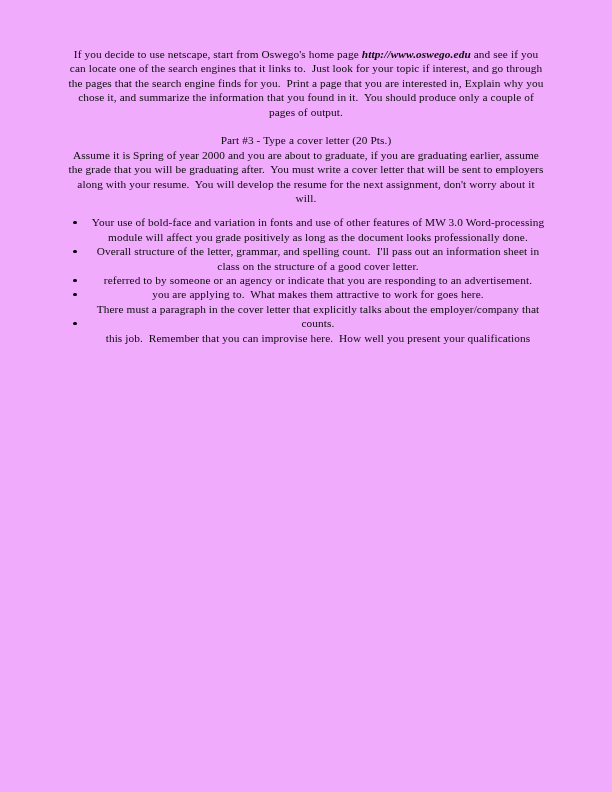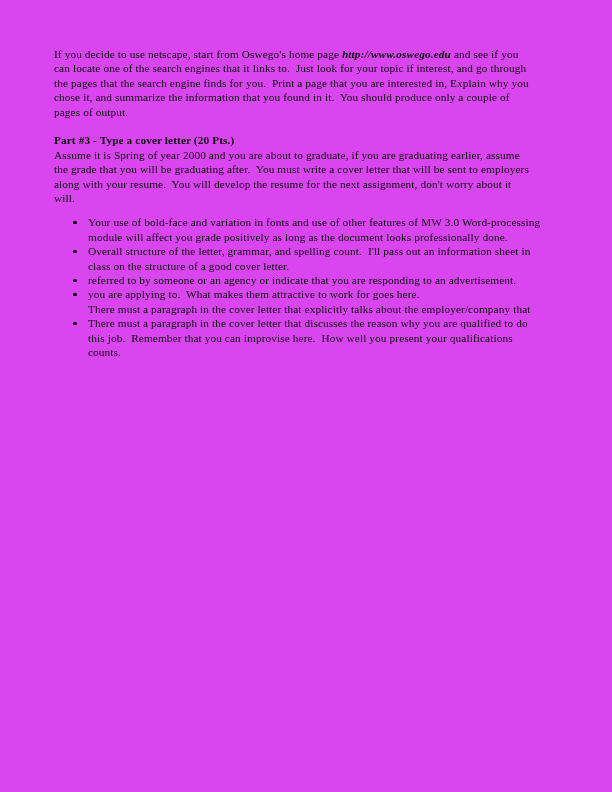--- a/index.html
+++ b/index.html
@@ -11,21 +11,22 @@
     width: 612px;
     height: 792px;
     position: relative;
     overflow: hidden;
   }
   .page {
     position: absolute;
     left: 0; top: 0;
     width: 612px;
     height: 792px;
-    background: #d946ef;
+    background: #f0abfc;
+    text-align: center;
   }
   .content {
     position: absolute;
     left: 54px;
     top: 47px;
     width: 504px;
     font-family: "Liberation Serif", "DejaVu Serif", serif;
     font-size: 11.3px;
     line-height: 14.4px;
     color: #0b0b0b;
@@ -44,21 +45,21 @@
   }
   .url {
     font-weight: bold;
     font-style: italic;
   }
   .heading {
     margin: 14.4px 0 0 0;
     padding: 0;
     font-size: inherit;
     line-height: inherit;
-    font-weight: bold;
+    font-weight: normal;
     white-space: pre;
   }
   ul.bullets {
     list-style: none;
     margin: 10px;
     padding: 0;
   }
   ul.bullets li {
     position: relative;
     padding-left: 24px;
@@ -111,20 +112,19 @@
         <span class="dot"></span>
         <span class="ln">referred to by someone or an agency or indicate that you are responding to an advertisement.</span>
       </li>
       <li>
         <span class="dot"></span>
         <span class="ln">you are applying to.  What makes them attractive to work for goes here.</span>
         <span class="ln">There must a paragraph in the cover letter that explicitly talks about the employer/company that</span>
       </li>
       <li>
         <span class="dot"></span>
-        <span class="ln">There must a paragraph in the cover letter that discusses the reason why you are qualified to do</span>
+        <span class="ln">counts.</span>
         <span class="ln">this job.  Remember that you can improvise here.  How well you present your qualifications</span>
-        <span class="ln">counts.</span>
       </li>
     </ul>
 
   </div>
 </div>
 
 </body></html>

